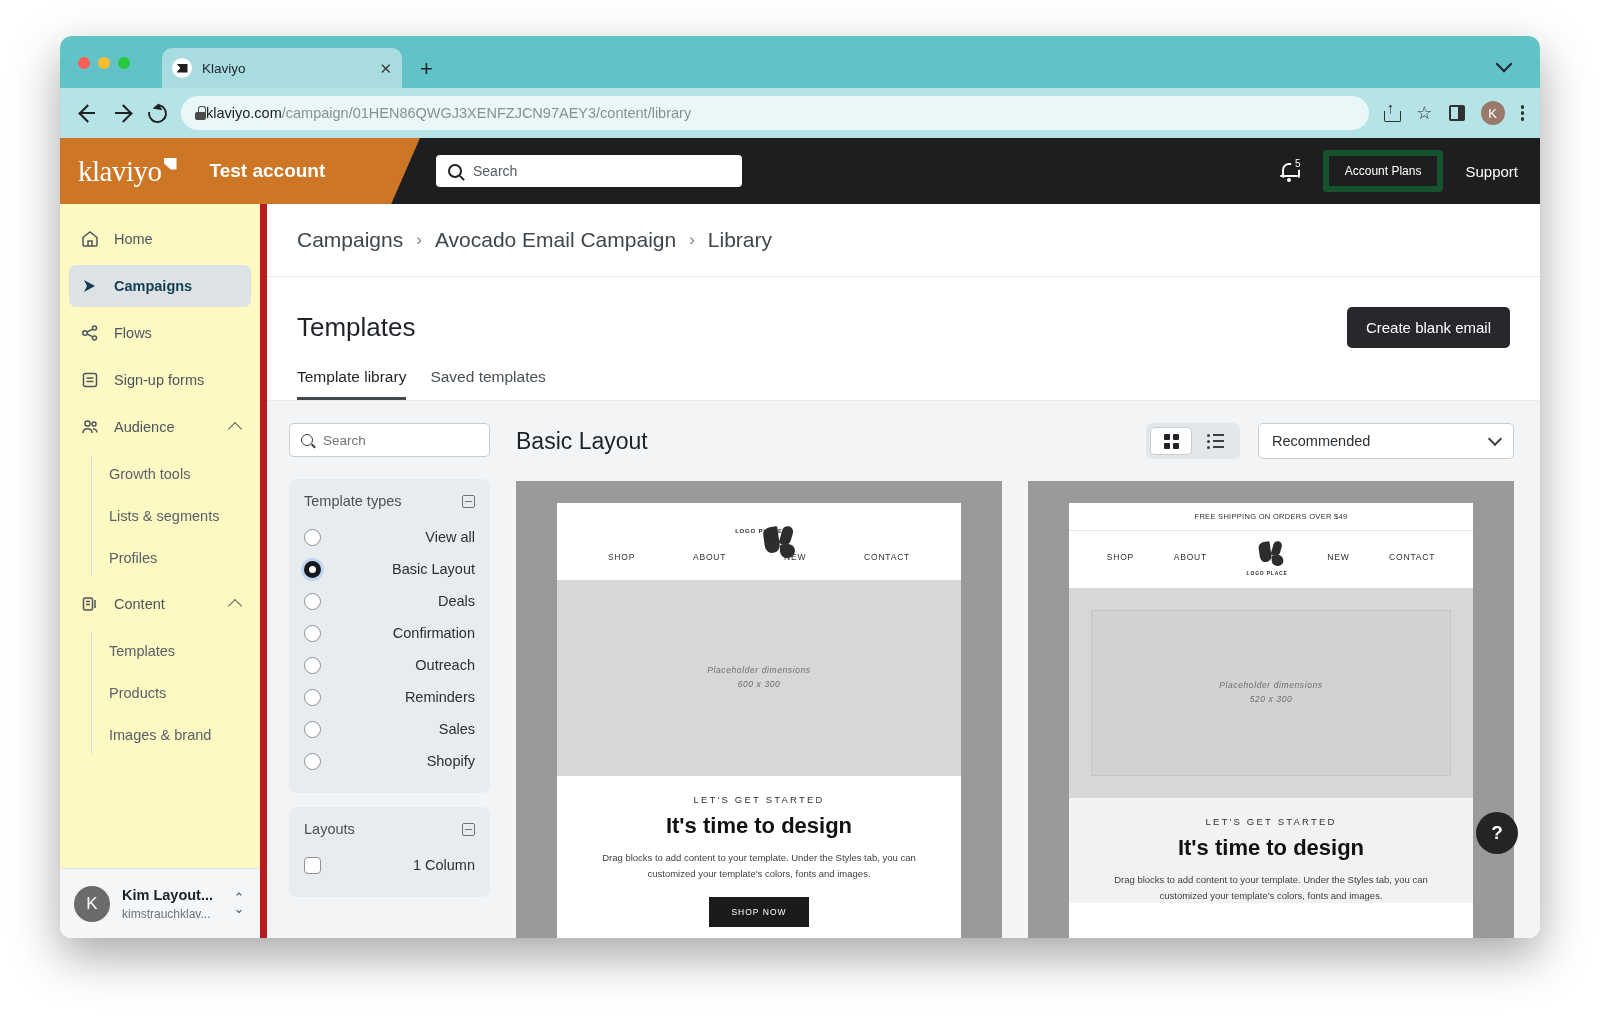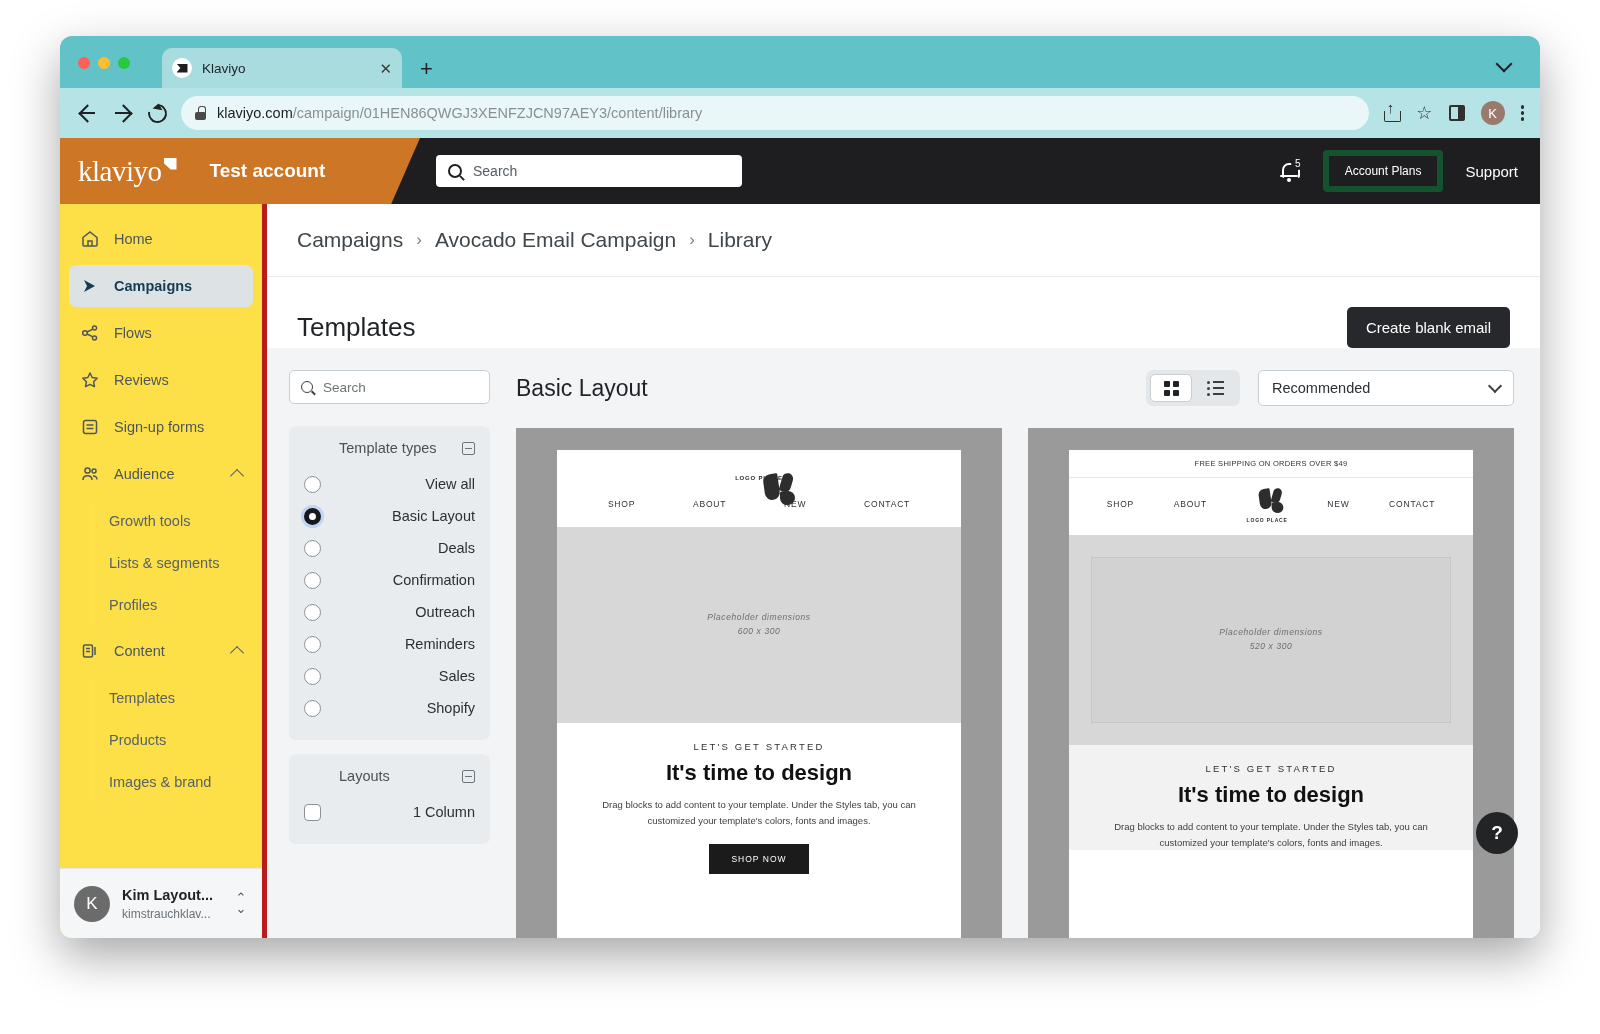--- a/index.html
+++ b/index.html
@@ -95,21 +95,21 @@
   .reload::after {
     content:''; position:absolute; right:-2px; top:-1px;
     border-left: 5px solid transparent; border-right: 5px solid transparent;
     border-bottom: 6px solid #202124; transform: rotate(45deg);
   }
   .urlbar {
     flex: 1; height: 34px;
     background: #eaf7f8;
     border-radius: 17px;
     display: flex; align-items: center;
-    padding: 0 14px; gap: 11px;
+    padding: 0 14px; 
     min-width: 0;
   }
   .lock { width: 11px; height: 14px; position: relative; flex: none; }
   .lock::before {
     content:''; position:absolute; left:0; bottom:0; width:11px; height:8px;
     background:#4a4a4a; border-radius: 2px;
   }
   .lock::after {
     content:''; position:absolute; left:2.5px; top:0; width:6px; height:7px;
     border: 1.6px solid #4a4a4a; border-bottom: none; border-radius: 3px 3px 0 0;
@@ -196,22 +196,22 @@
     color: #fff; font-size: 12px;
     padding: 8px 16px; background: transparent;
     font-family: inherit;
   }
   .support-link { color:#fff; font-size: 15px; }
 
   
   .body-split { display: flex; height: 734px; }
 
   .sidenav {
-    width: 207px; background: #fde047;
-    border-right: 5px solid #b91c1c;
+    width: 207px; background: #fef9c3;
+    border-right: 7px solid #b91c1c;
     position: relative;
     flex: none;
   }
   .nav-items { padding: 14px 9px 0; }
   .nav-item {
     height: 42px; display: flex; align-items: center;
     gap: 14px; padding: 0 11px; border-radius: 7px;
     color: #4d565e; font-size: 14.5px;
     margin-bottom: 5px;
   }
@@ -278,21 +278,21 @@
   }
   .mag-sm { width: 12px; height: 12px; border: 1.8px solid #3a3f44; border-radius:50%; position:relative; flex:none; }
   .mag-sm::after { content:''; position:absolute; right:-4px; bottom:-2px; width:5px; height:1.8px; background:#3a3f44; transform: rotate(45deg); }
   .filter-ph { font-size: 13.5px; color:#6d747a; }
 
   .fgroup {
     background: #e9ecee; border-radius: 7px;
     padding: 14px 15px 16px; margin-bottom: 14px;
   }
   .fgroup-head { display:flex; align-items:center; margin-bottom: 12px; }
-  .fgroup-title { font-size: 14.5px; color:#4a5157;margin-left:35px; }
+  .fgroup-title { font-size: 14.5px; color:#4a5157; }
   .collapse-ico {
     margin-left: auto; width: 13px; height: 13px;
     border: 1.4px solid #6d747a; border-radius: 2px; position: relative;
   }
   .collapse-ico::after { content:''; position:absolute; left:2px; right:2px; top:5px; height:1.4px; background:#6d747a; }
   .fopt { display:flex; align-items:center; gap: 11px; height: 32px; justify-content: space-between; }
   .radio {
     width: 17px; height: 17px; border-radius:50%;
     border: 1.8px solid #8b9197; background:#fff; flex:none;
   }
@@ -487,28 +487,20 @@
               <svg width="20" height="20" viewBox="0 0 20 20" fill="none" stroke="#4d565e" stroke-width="1.5">
                   <circle cx="5" cy="10" r="2.3"></circle>
                   <circle cx="14.5" cy="5" r="2"></circle>
                   <circle cx="14.5" cy="15" r="2"></circle>
                   <path d="M7 9l5.5-2.7M7 11l5.5 2.7"></path>
                 </svg>
             </span>
             <span>Flows</span>
           </div>
 
-          <div class="nav-item">
-            <span class="nav-ico">
-              <svg width="20" height="20" viewBox="0 0 20 20" fill="none" stroke="#4d565e" stroke-width="1.5" stroke-linejoin="round">
-                  <path d="M10 3l2.2 4.5 5 .7-3.6 3.5.85 5L10 14.4 5.55 16.7l.85-5L2.8 8.2l5-.7z"></path>
-                </svg>
-            </span>
-            <span>Reviews</span>
-          </div>
 
           <div class="nav-item">
             <span class="nav-ico">
               <svg width="20" height="20" viewBox="0 0 20 20" fill="none" stroke="#4d565e" stroke-width="1.5">
                   <rect x="3.5" y="3.5" width="13" height="13" rx="2"></rect>
                   <path d="M6.5 8h7M6.5 11.5h7"></path>
                 </svg>
             </span>
             <span>Sign-up forms</span>
           </div>
@@ -566,20 +558,24 @@
           <span class="crumb">Avocado Email Campaign</span>
           <span class="crumb sep">›</span>
           <span class="crumb">Library</span>
         </div>
 
         <div class="titlerow">
           <span class="page-title">Templates</span>
           <button class="btn-create">Create blank email</button>
         </div>
 
+        <div class="tabsrow">
+          <span class="tab-item sel">Template library</span>
+          <span class="tab-item">Saved templates</span>
+        </div>
 
         <div class="contentarea">
 
           <aside class="filtercol">
             <div class="filter-search">
               <span class="mag-sm"></span>
               <span class="filter-ph">Search</span>
             </div>
 
             <div class="fgroup">

